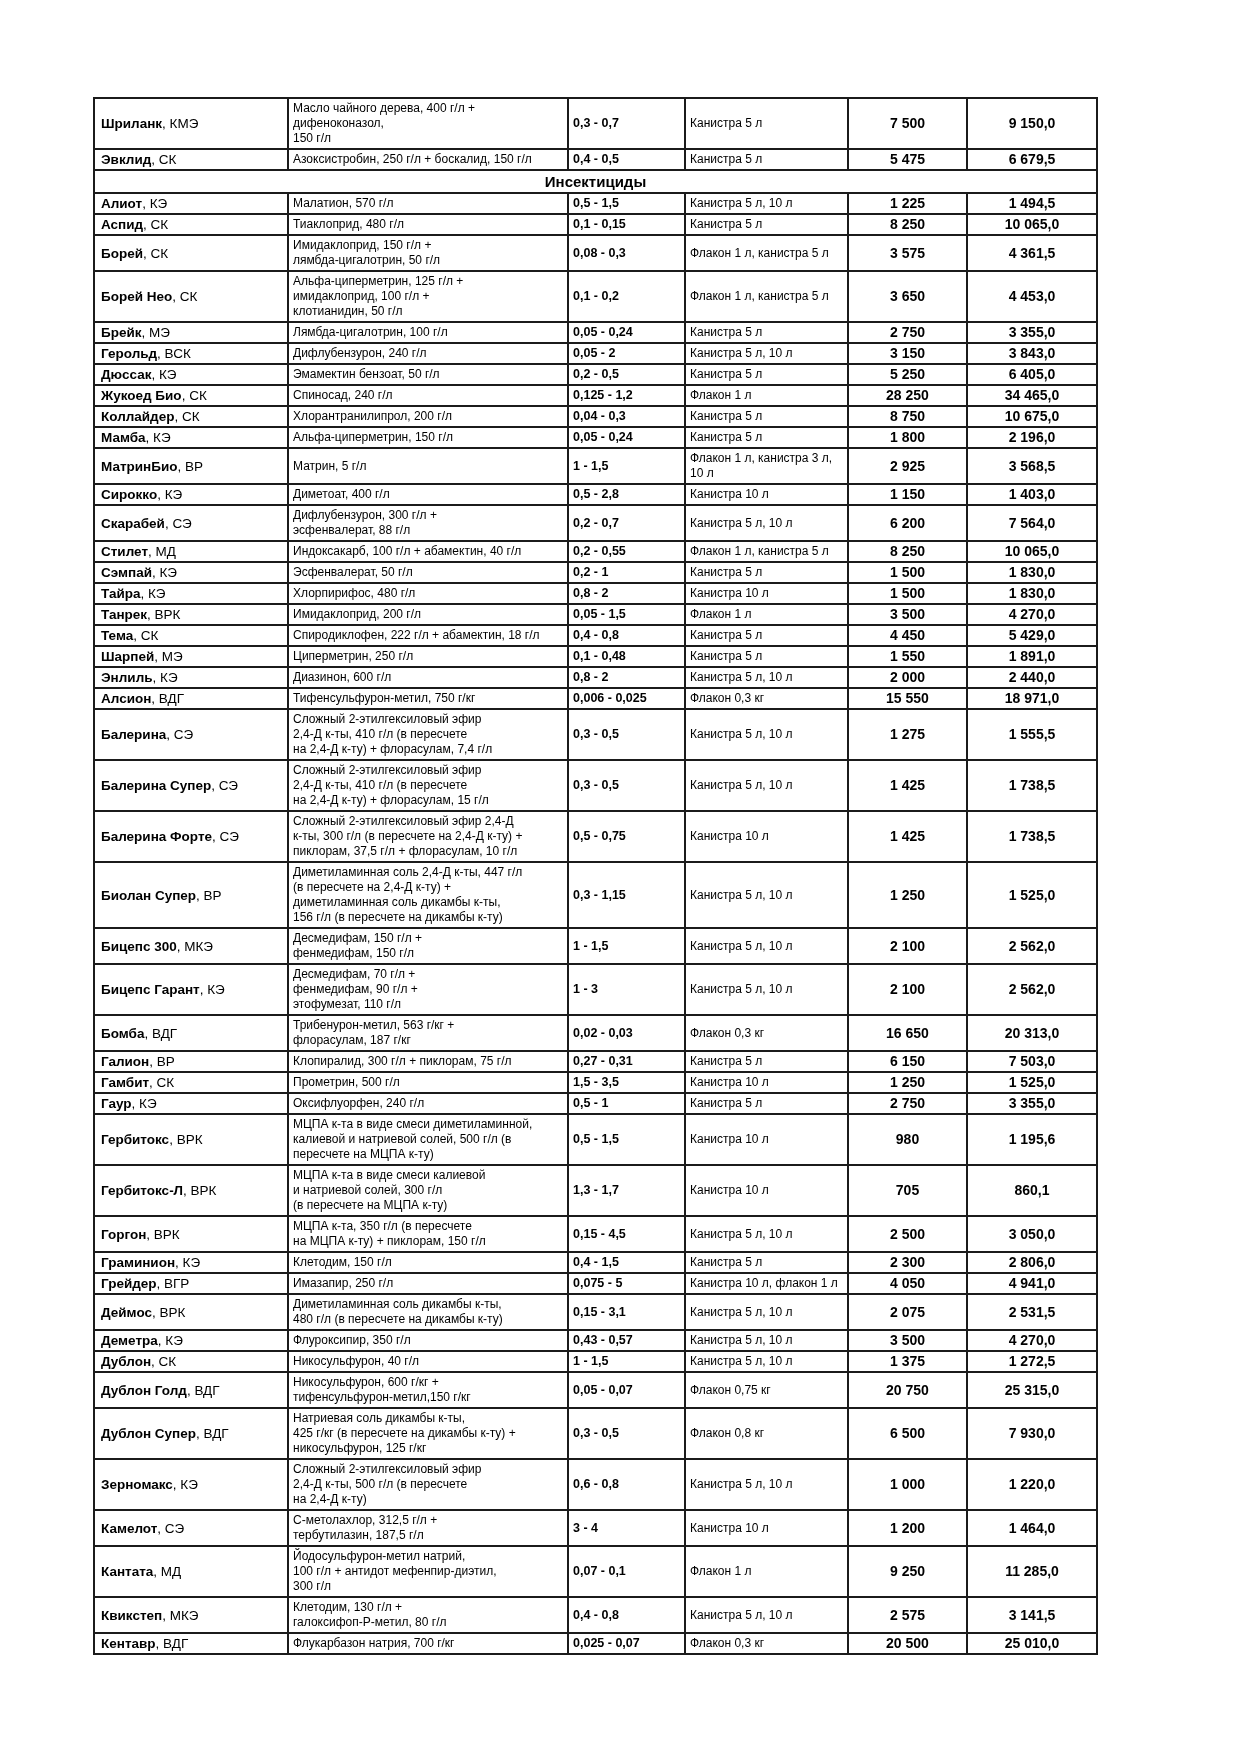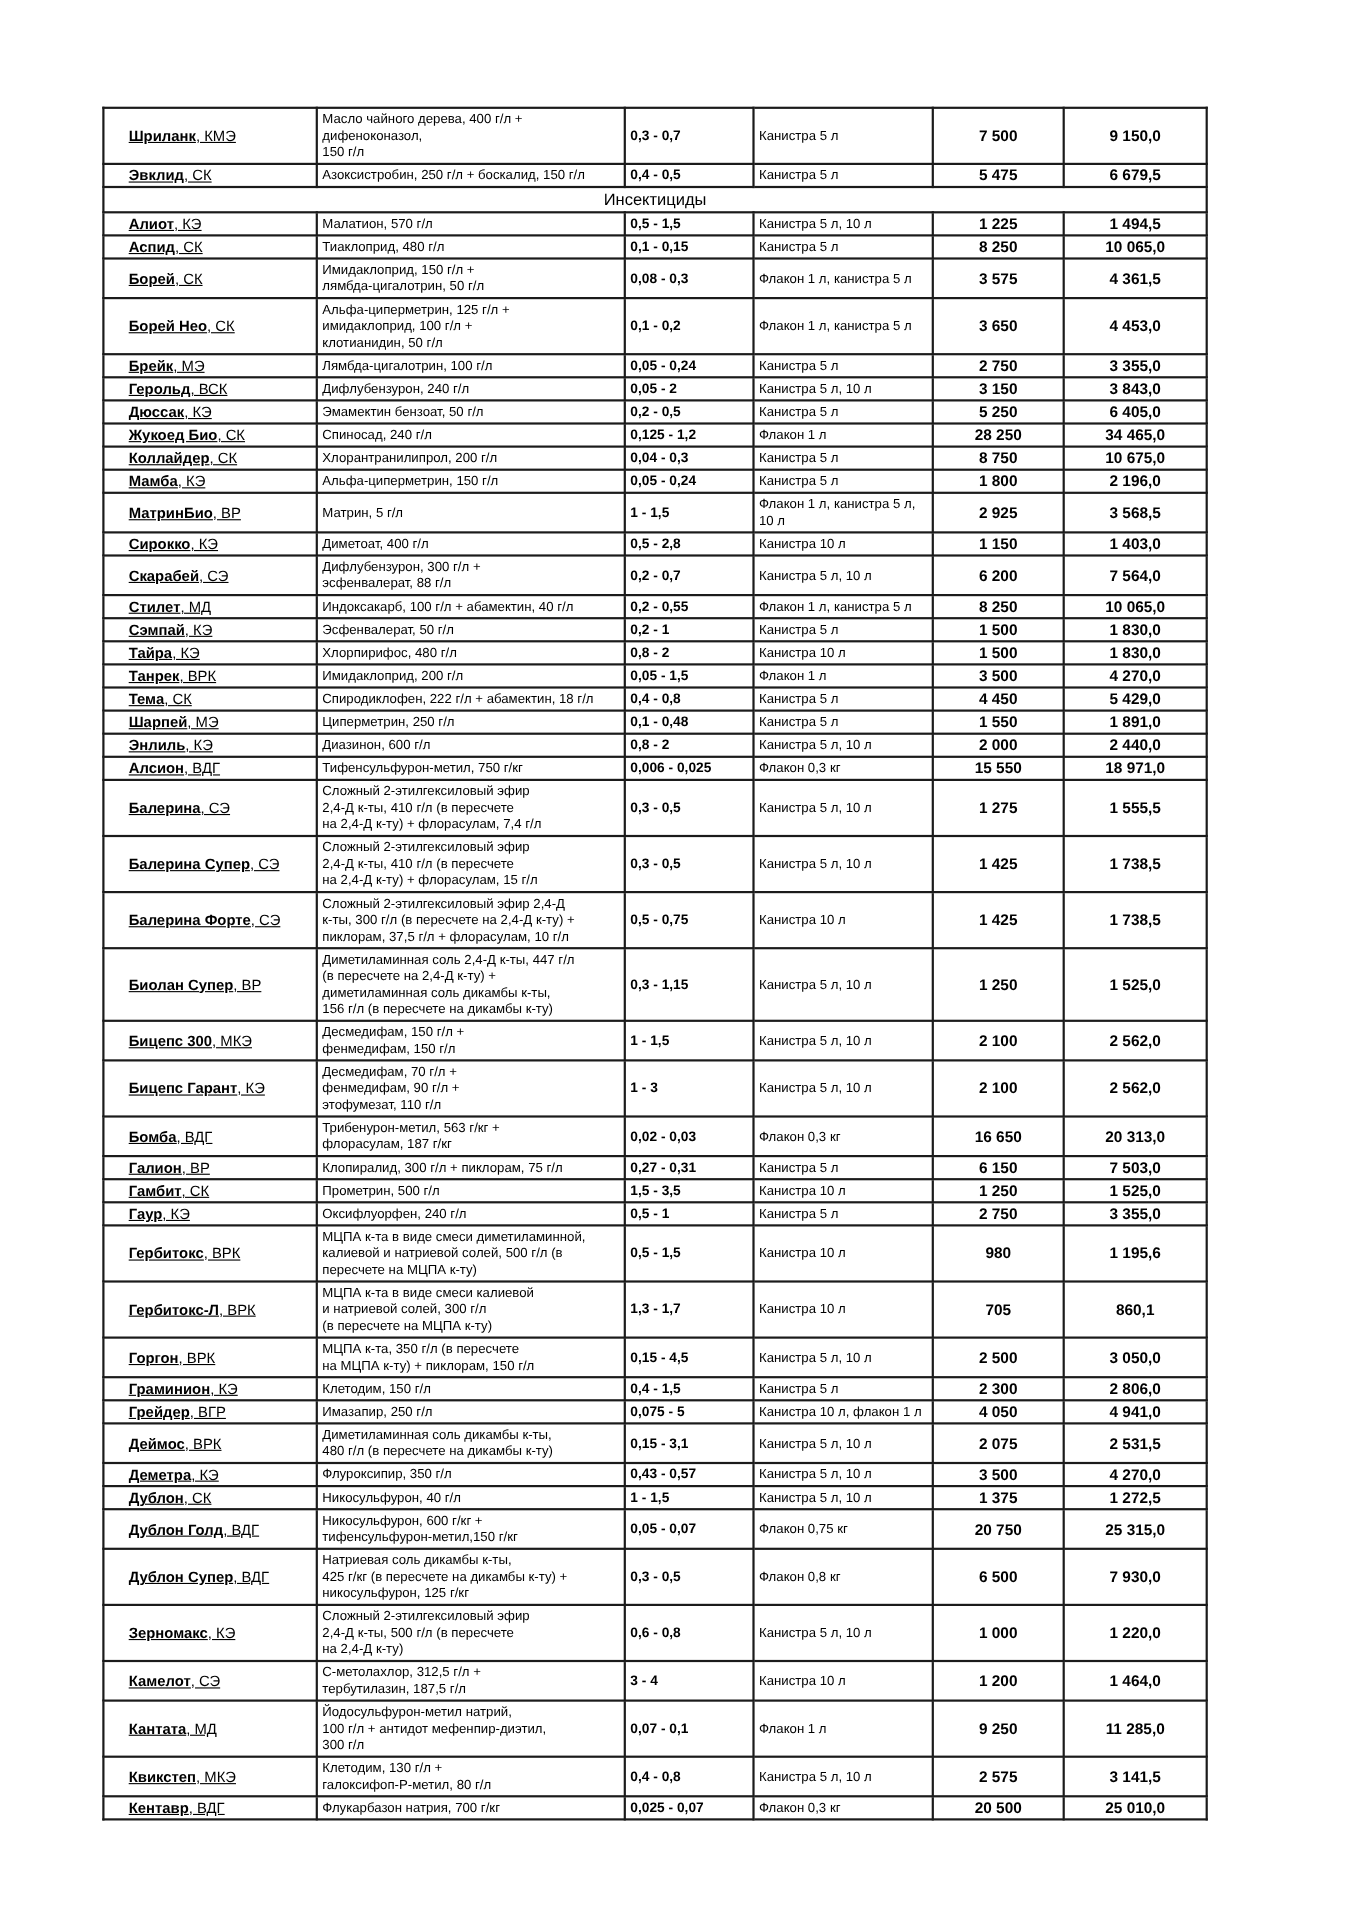--- a/index.html
+++ b/index.html
@@ -3,28 +3,28 @@
 <meta charset="utf-8">
 <style>
   html, body { margin: 0; padding: 0; }
   body {
     width: 1240px; height: 1754px; background: #ffffff; color: #000;
     font-family: "Liberation Sans", "DejaVu Sans", sans-serif;
   }
   .page { padding: 97px 0 0 93px; }
   table.price-table { border-collapse: collapse; table-layout: fixed; width: 1003px; }
   td { border: 2px solid #1b1b1b; vertical-align: middle; padding: 2px 4px; line-height: 15px; overflow: hidden; }
-  .c-name { font-size: 13.5px; padding-left: 22px; text-decoration: underline; }
+  .c-name { font-size: 13.5px; padding-left: 6px; }
   .nm { font-weight: bold; }
   .frm { font-weight: normal; }
   .c-desc { font-size: 12px; white-space: pre-line; }
   .c-dose { font-size: 12.5px; font-weight: bold; text-align: left; }
   .c-pack { font-size: 12px; white-space: pre-line; margin-left: 24px; }
   .c-p1, .c-p2 { font-size: 14px; font-weight: bold; text-align: center; }
-  .section-row .c-section { font-size: 15px; font-weight: normal; text-align: center; padding: 3px 0; }
+  .section-row .c-section { font-size: 15px; font-weight: bold; text-align: center; padding: 3px 0; }
 </style>
 </head>
 <body>
 
 <div class="page">
   <table class="price-table">
     <colgroup>
       <col style="width:194px">
       <col style="width:280px">
       <col style="width:117px">
@@ -146,21 +146,21 @@
     <td class="c-dose">0,05 - 0,24</td>
     <td class="c-pack">Канистра 5 л</td>
     <td class="c-p1">1 800</td>
     <td class="c-p2">2 196,0</td>
   </tr>
 
   <tr class="product-row">
     <td class="c-name"><span class="nm">МатринБио</span><span class="frm">, ВР</span></td>
     <td class="c-desc">Матрин, 5 г/л</td>
     <td class="c-dose">1 - 1,5</td>
-    <td class="c-pack">Флакон 1 л, канистра 5 л,
+    <td class="c-pack">Флакон 1 л, канистра 3 л,
 10 л</td>
     <td class="c-p1">2 925</td>
     <td class="c-p2">3 568,5</td>
   </tr>
 
   <tr class="product-row">
     <td class="c-name"><span class="nm">Сирокко</span><span class="frm">, КЭ</span></td>
     <td class="c-desc">Диметоат, 400 г/л</td>
     <td class="c-dose">0,5 - 2,8</td>
     <td class="c-pack">Канистра 10 л</td>

